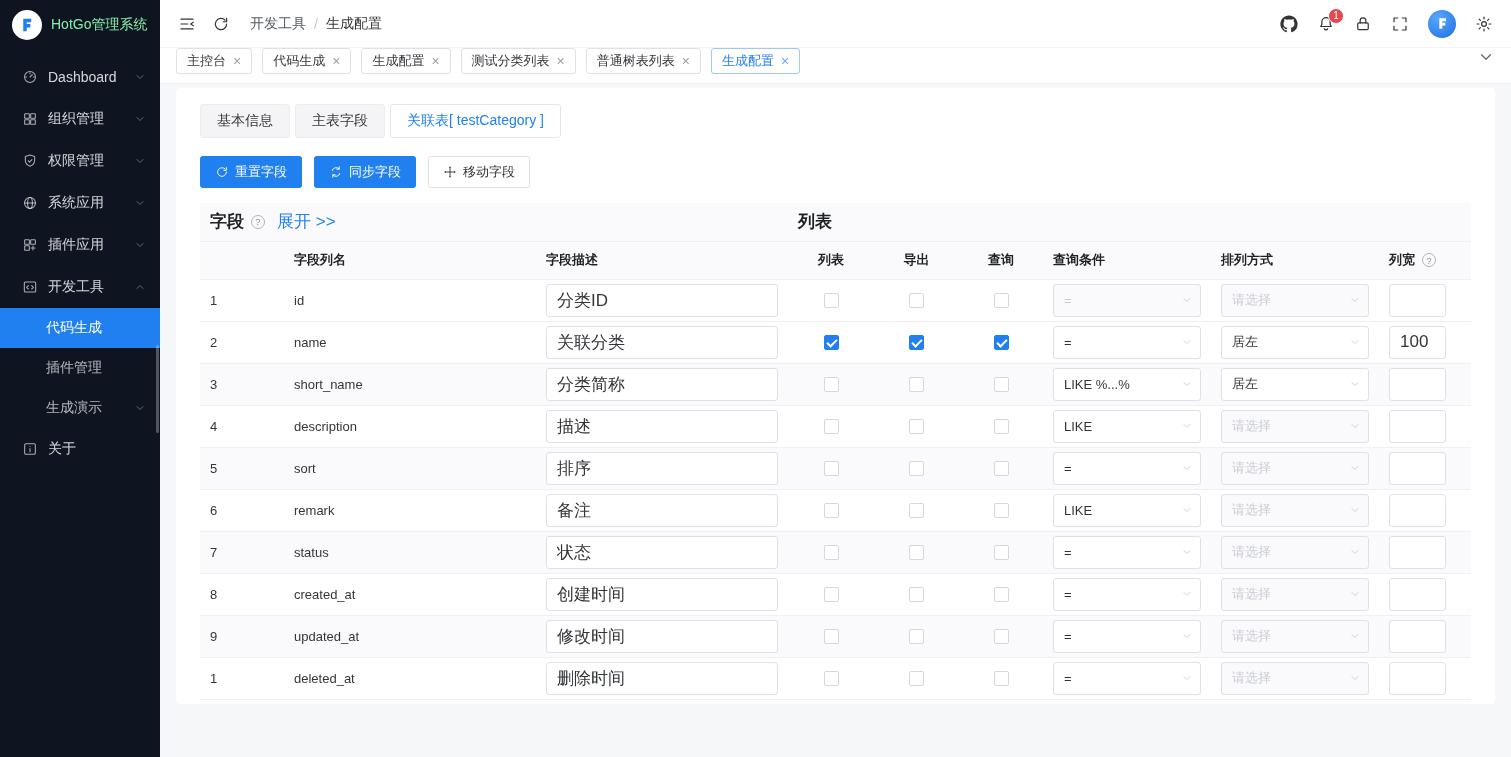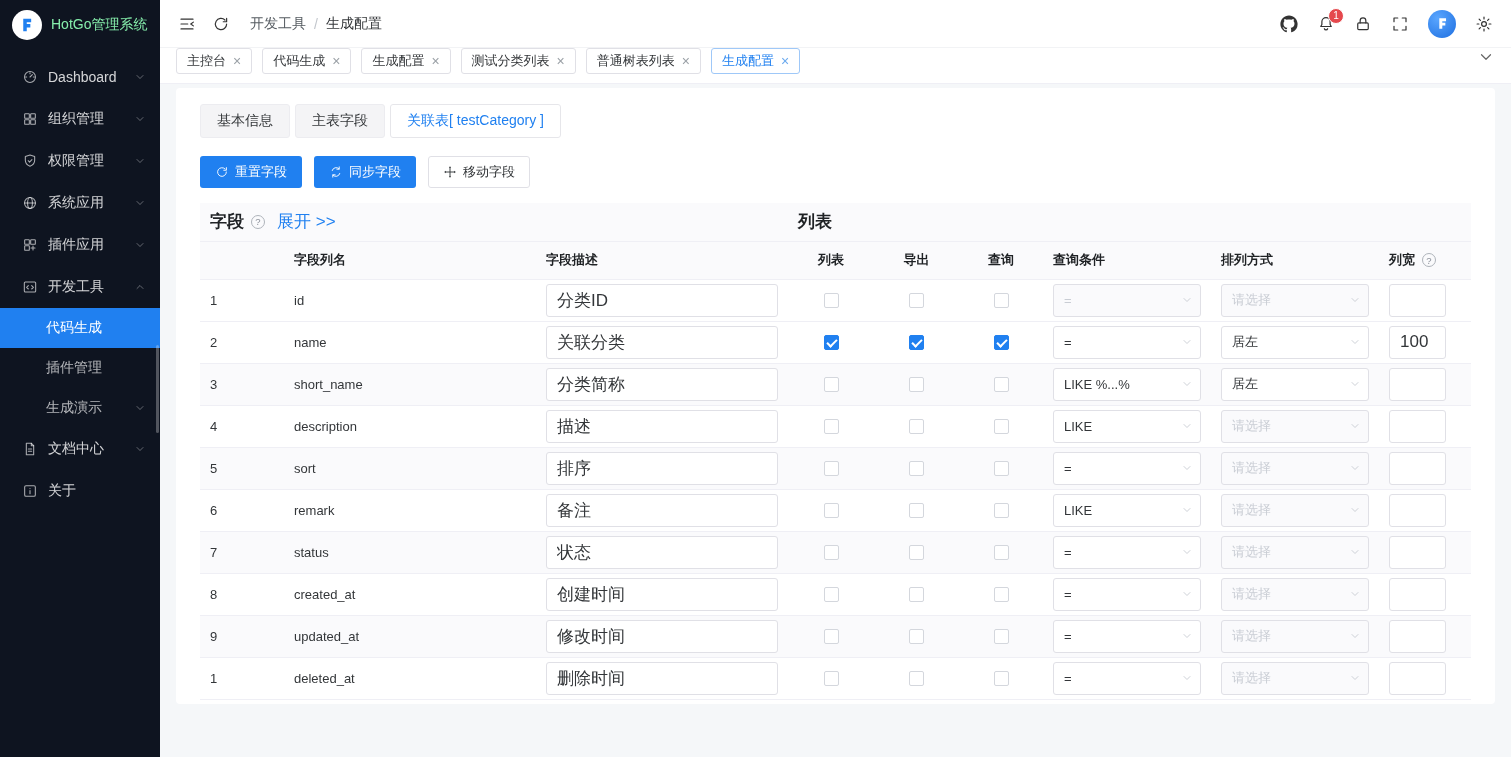--- a/index.html
+++ b/index.html
@@ -196,34 +196,20 @@
           </span>
         </div>
         <div class="side-item sub active">
           <span class="s-label">代码生成</span>
         </div>
         <div class="side-item sub">
           <span class="s-label">插件管理</span>
         </div>
         <div class="side-item sub">
           <span class="s-label">生成演示</span>
-          <span class="s-chev down">
-            <svg viewBox="0 0 24 24" fill="none" stroke="currentColor" stroke-width="1.6" stroke-linecap="round" stroke-linejoin="round">
-              <path d="M6 9l6 6 6-6"></path>
-            </svg>
-          </span>
-        </div>
-        <div class="side-item">
-          <span class="s-icon">
-            <svg viewBox="0 0 24 24" fill="none" stroke="currentColor" stroke-width="1.6" stroke-linecap="round" stroke-linejoin="round">
-              <path d="M6.5 3.5h7.6l3.4 3.4v13.6h-11Z"></path>
-              <path d="M14 3.5V7h3.5M9.5 12h5M9.5 15.5h5"></path>
-            </svg>
-          </span>
-          <span class="s-label">文档中心</span>
           <span class="s-chev down">
             <svg viewBox="0 0 24 24" fill="none" stroke="currentColor" stroke-width="1.6" stroke-linecap="round" stroke-linejoin="round">
               <path d="M6 9l6 6 6-6"></path>
             </svg>
           </span>
         </div>
         <div class="side-item">
           <span class="s-icon">
             <svg viewBox="0 0 24 24" fill="none" stroke="currentColor" stroke-width="1.6" stroke-linecap="round" stroke-linejoin="round">
               <rect x="4" y="4" width="16" height="16" rx="2"></rect>

